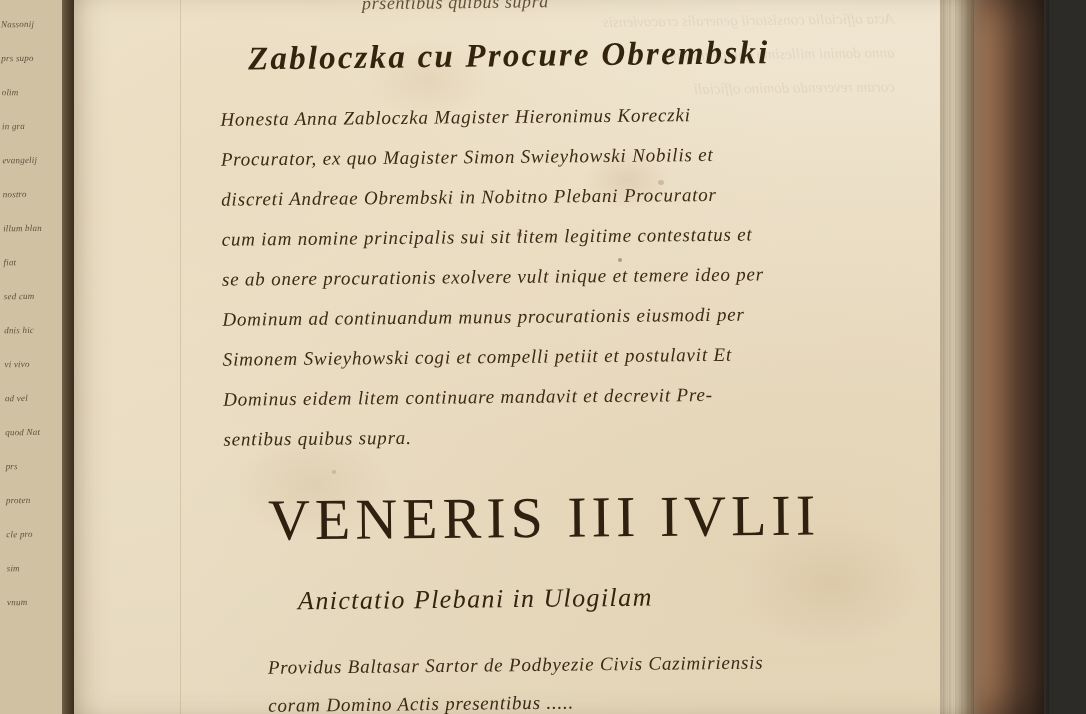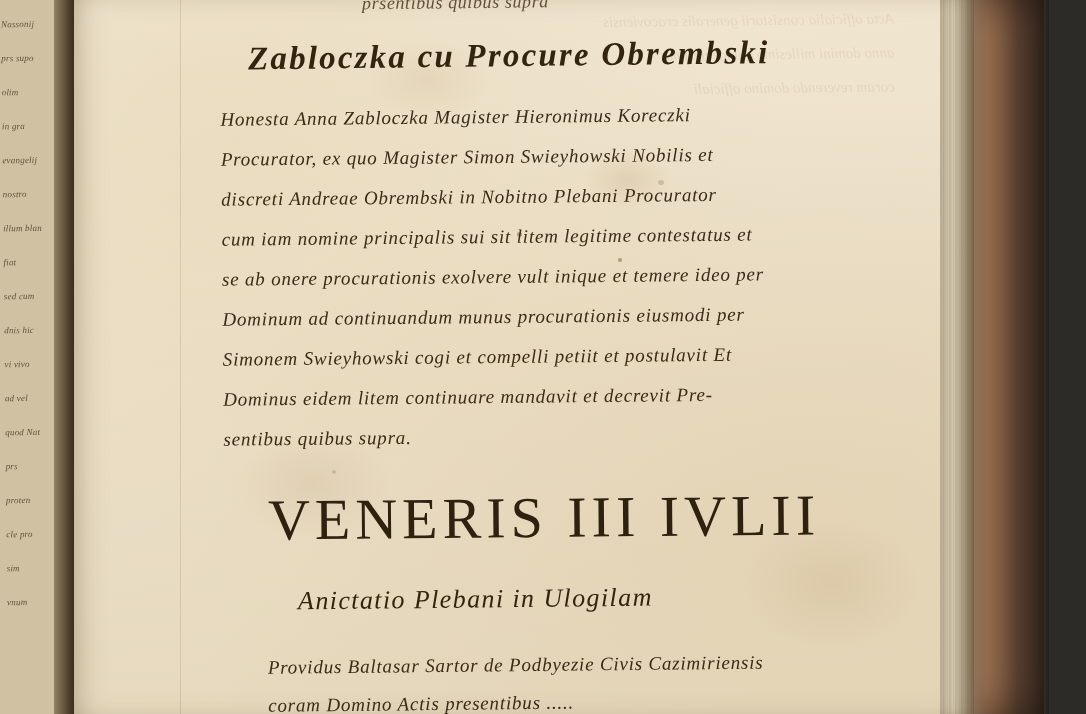--- a/index.html
+++ b/index.html
@@ -71,21 +71,21 @@
       #d6c9ab 0%, #cbbd9d 30%, #b6a584 62%, #9c8a6a 85%, #6d5e46 100%);
   }
   .gutter .spineshadow {
     position:absolute; right:0; top:0; width:26px; height:100%;
     background:linear-gradient(90deg, rgba(60,45,25,0), rgba(45,33,18,.78));
   }
 
   
   .left-page {
     position: absolute;
-    left: 0px; top: 0; width: 54px; height: 714px;
+    left: 0px; top: 0; width: 62px; height: 714px;
     background: #cfc1a2;
     overflow: hidden;
   }
   .left-page .lp-col {
     position:absolute;
     left:4px; top:16px; width:54px;
     font-family:"Liberation Serif", serif;
     color:#4a3a26;
     font-size:9px;
     line-height:17px;

